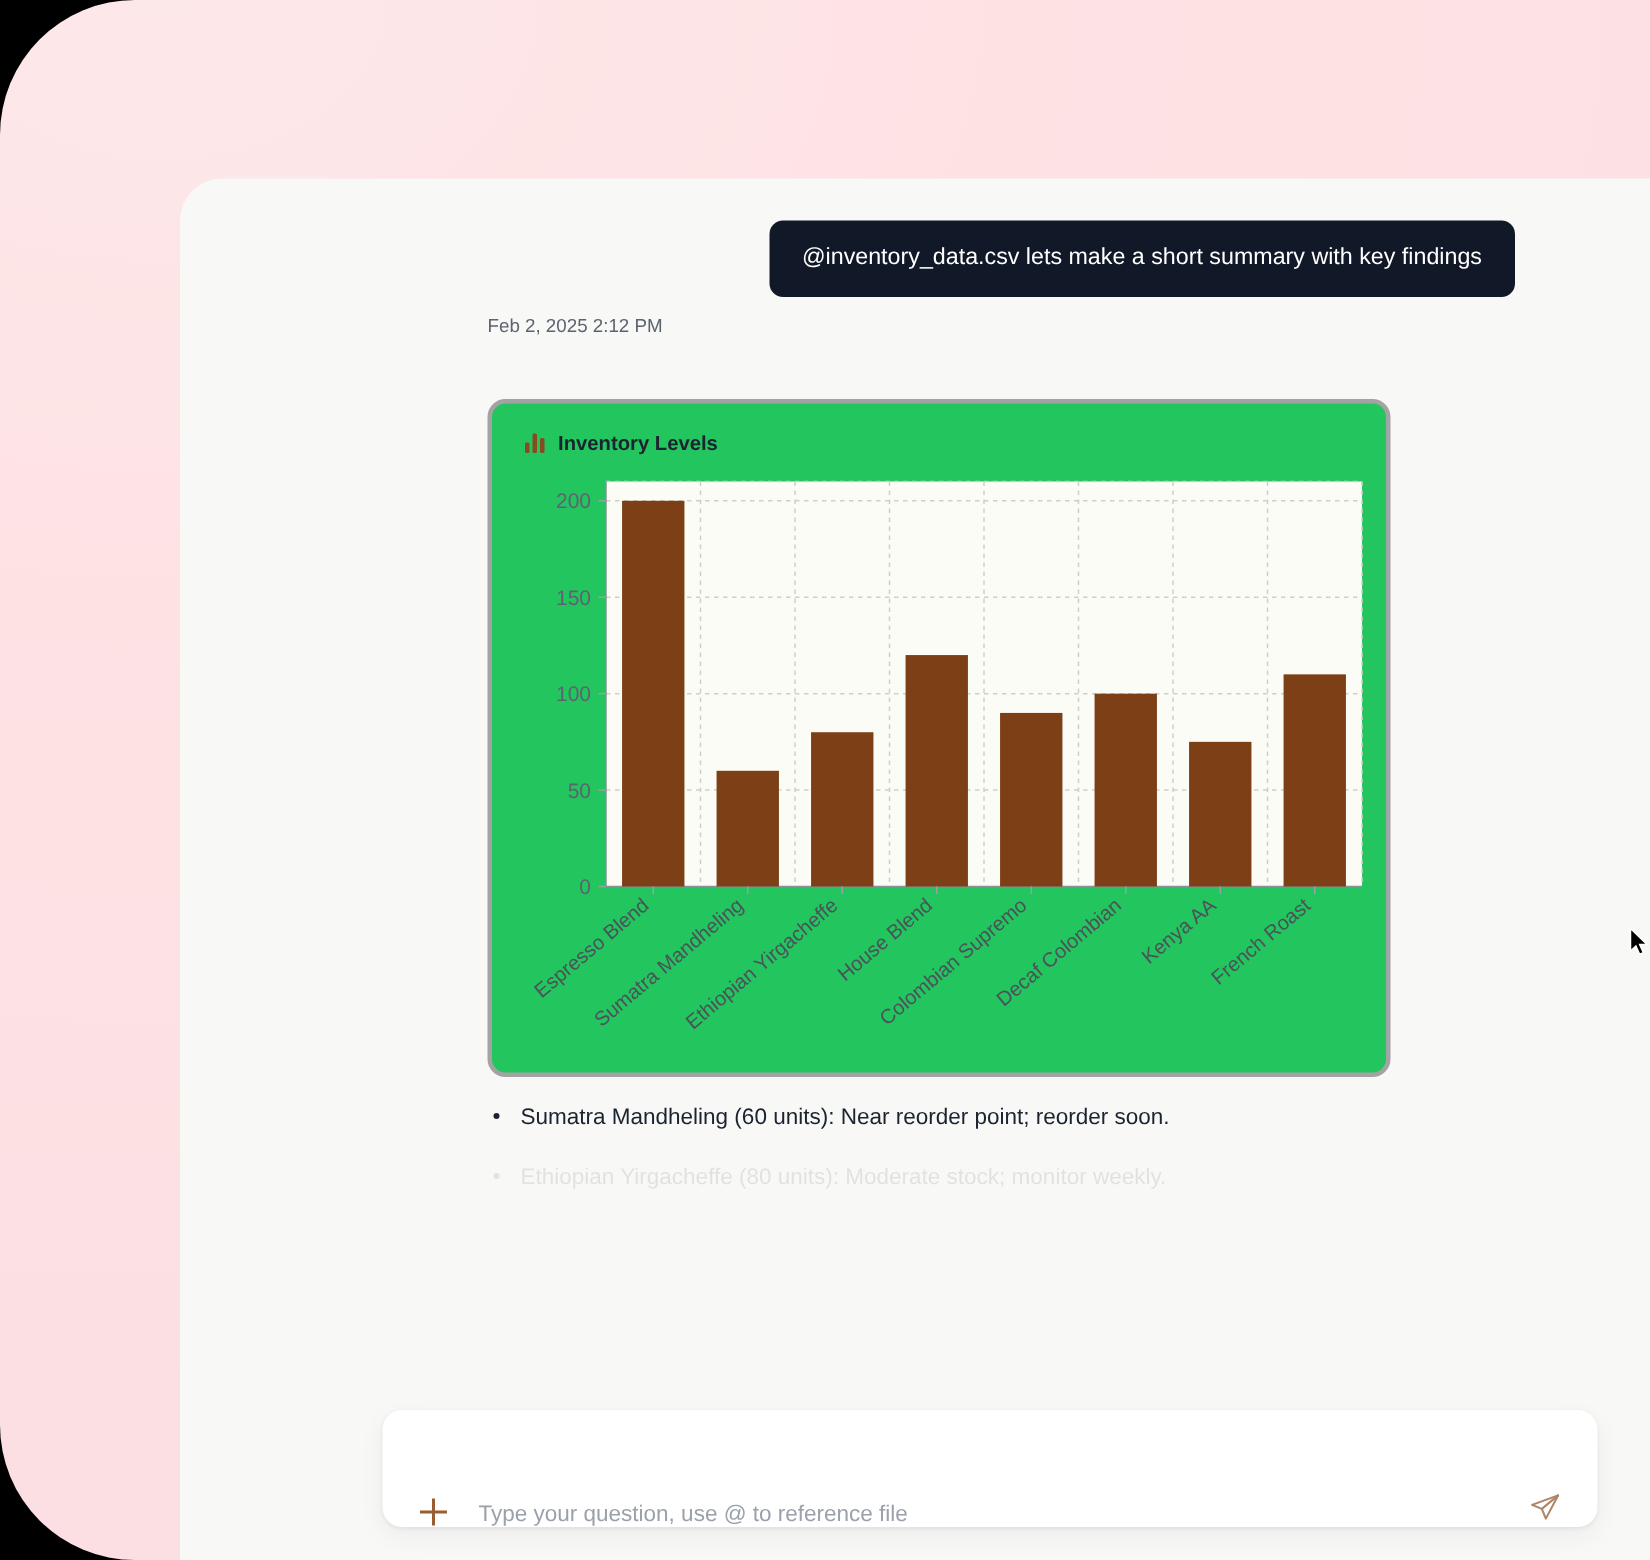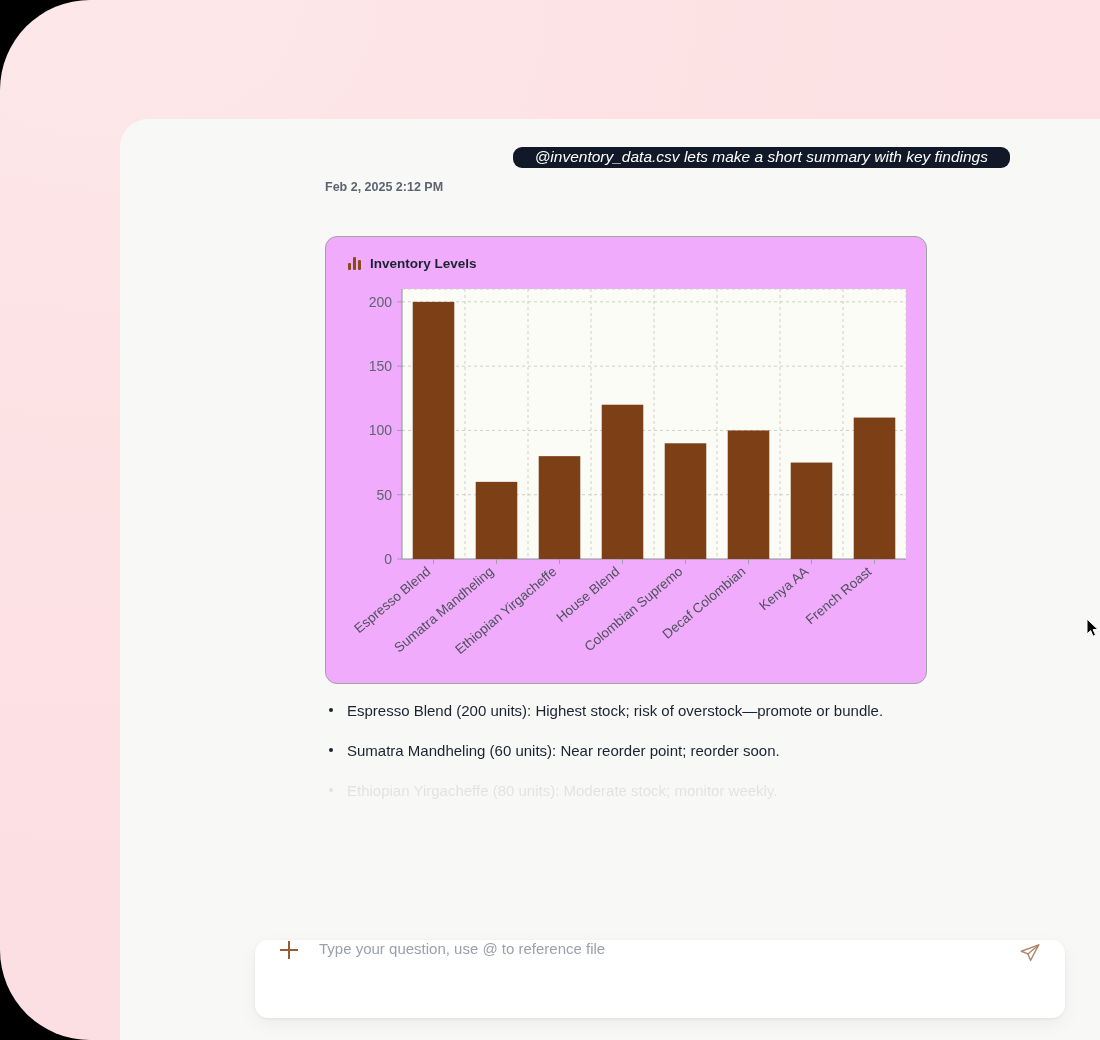--- a/index.html
+++ b/index.html
@@ -38,50 +38,48 @@
     position: absolute;
     left: 0; top: 0; right: 0; bottom: 0;
     padding: 28px 90px 0 205px;
   }
   .msg-row { display: flex; justify-content: flex-end; }
   .user-bubble {
     background: #111827;
     color: #ffffff;
     font-size: 15.5px;
     line-height: 1.35;
-    padding: 0 22px;
+    padding: 15px 22px;
     border-radius: 9px;
     max-width: 520px;
     white-space: nowrap;
-    font-style: italic;
   }
   .timestamp {
     margin-top: 12px;
     text-align: left;
     font-size: 12.5px;
     color: #5d6470;
     padding-left: 0px;
-    font-weight: bold;
   }
   .ts-wrap { display:flex; justify-content:flex-start; padding-left: 0; }
 
   .answer { margin-top: 42px; }
   h2.section-title {
     font-size: 19.5px;
     font-weight: 700;
     color: #111827;
     letter-spacing: -0.2px;
   }
 
   
   .chart-card {
     margin-top: 27px;
     width: 602px;
-    background: #f0abfc;
-    border: 1px solid #a3a3a3;
+    background: #22c55e;
+    border: 3px solid #a3a3a3;
     border-radius: 12px;
     padding: 14px 14px 12px 14px;
   }
   .chart-head { display: flex; align-items: center; gap: 9px; padding: 5px 0 0 8px; }
   .chart-head-title { font-size: 13.5px; font-weight: 700; color: #1b2331; }
   .mini-bars { display: flex; align-items: flex-end; gap: 2px; height: 14px; }
   .mini-bars i { display: block; width: 3px; background: #8a4a1f; border-radius: 1px; }
   .mini-bars i:nth-child(1) { height: 7px; }
   .mini-bars i:nth-child(2) { height: 13px; }
   .mini-bars i:nth-child(3) { height: 10px; }
@@ -133,21 +131,21 @@
 
   
   .composer {
     position: absolute;
     left: 135px; bottom: 22px;
     width: 810px; height: 78px;
     background: #ffffff;
     border-radius: 13px;
     box-shadow: 0 1px 3px rgba(17,24,39,0.06), 0 6px 18px rgba(17,24,39,0.05);
     display: flex;
-    align-items: flex-start;
+    align-items: flex-end;
     padding: 0 22px 0 24px;
   }
   .plus-icon {
     width: 20px; height: 20px;
     position: relative;
     flex: 0 0 auto;
   }
   .plus-icon::before, .plus-icon::after {
     content: "";
     position: absolute;
@@ -255,21 +253,20 @@
                 <text x="469.5" y="292" text-anchor="end" font-family="&quot;Liberation Sans&quot;, sans-serif" font-size="13.5" fill="#4b5259" transform="rotate(-40 469.5 292)">Kenya AA</text>
                 <rect x="513.71" y="136.57142857142856" width="41.580000000000005" height="141.42857142857144" fill="#7d3f16"></rect>
                 <line x1="534.5" y1="278" x2="534.5" y2="283" stroke="#9aa0a6" stroke-width="1"></line>
                 <text x="532.5" y="292" text-anchor="end" font-family="&quot;Liberation Sans&quot;, sans-serif" font-size="13.5" fill="#4b5259" transform="rotate(-40 532.5 292)">French Roast</text>
               </svg>
           </div>
         </div>
 
 
         <ul class="obs-list">
-          <li>Espresso Blend (200 units): Highest stock; risk of overstock—promote or bundle.</li>
           <li>Sumatra Mandheling (60 units): Near reorder point; reorder soon.</li>
           <li class="faded">Ethiopian Yirgacheffe (80 units): Moderate stock; monitor weekly.</li>
         </ul>
       </div>
     </div>
 
     <div id="scrim"></div>
     <div id="scrim-solid"></div>
 
     <div class="composer">

